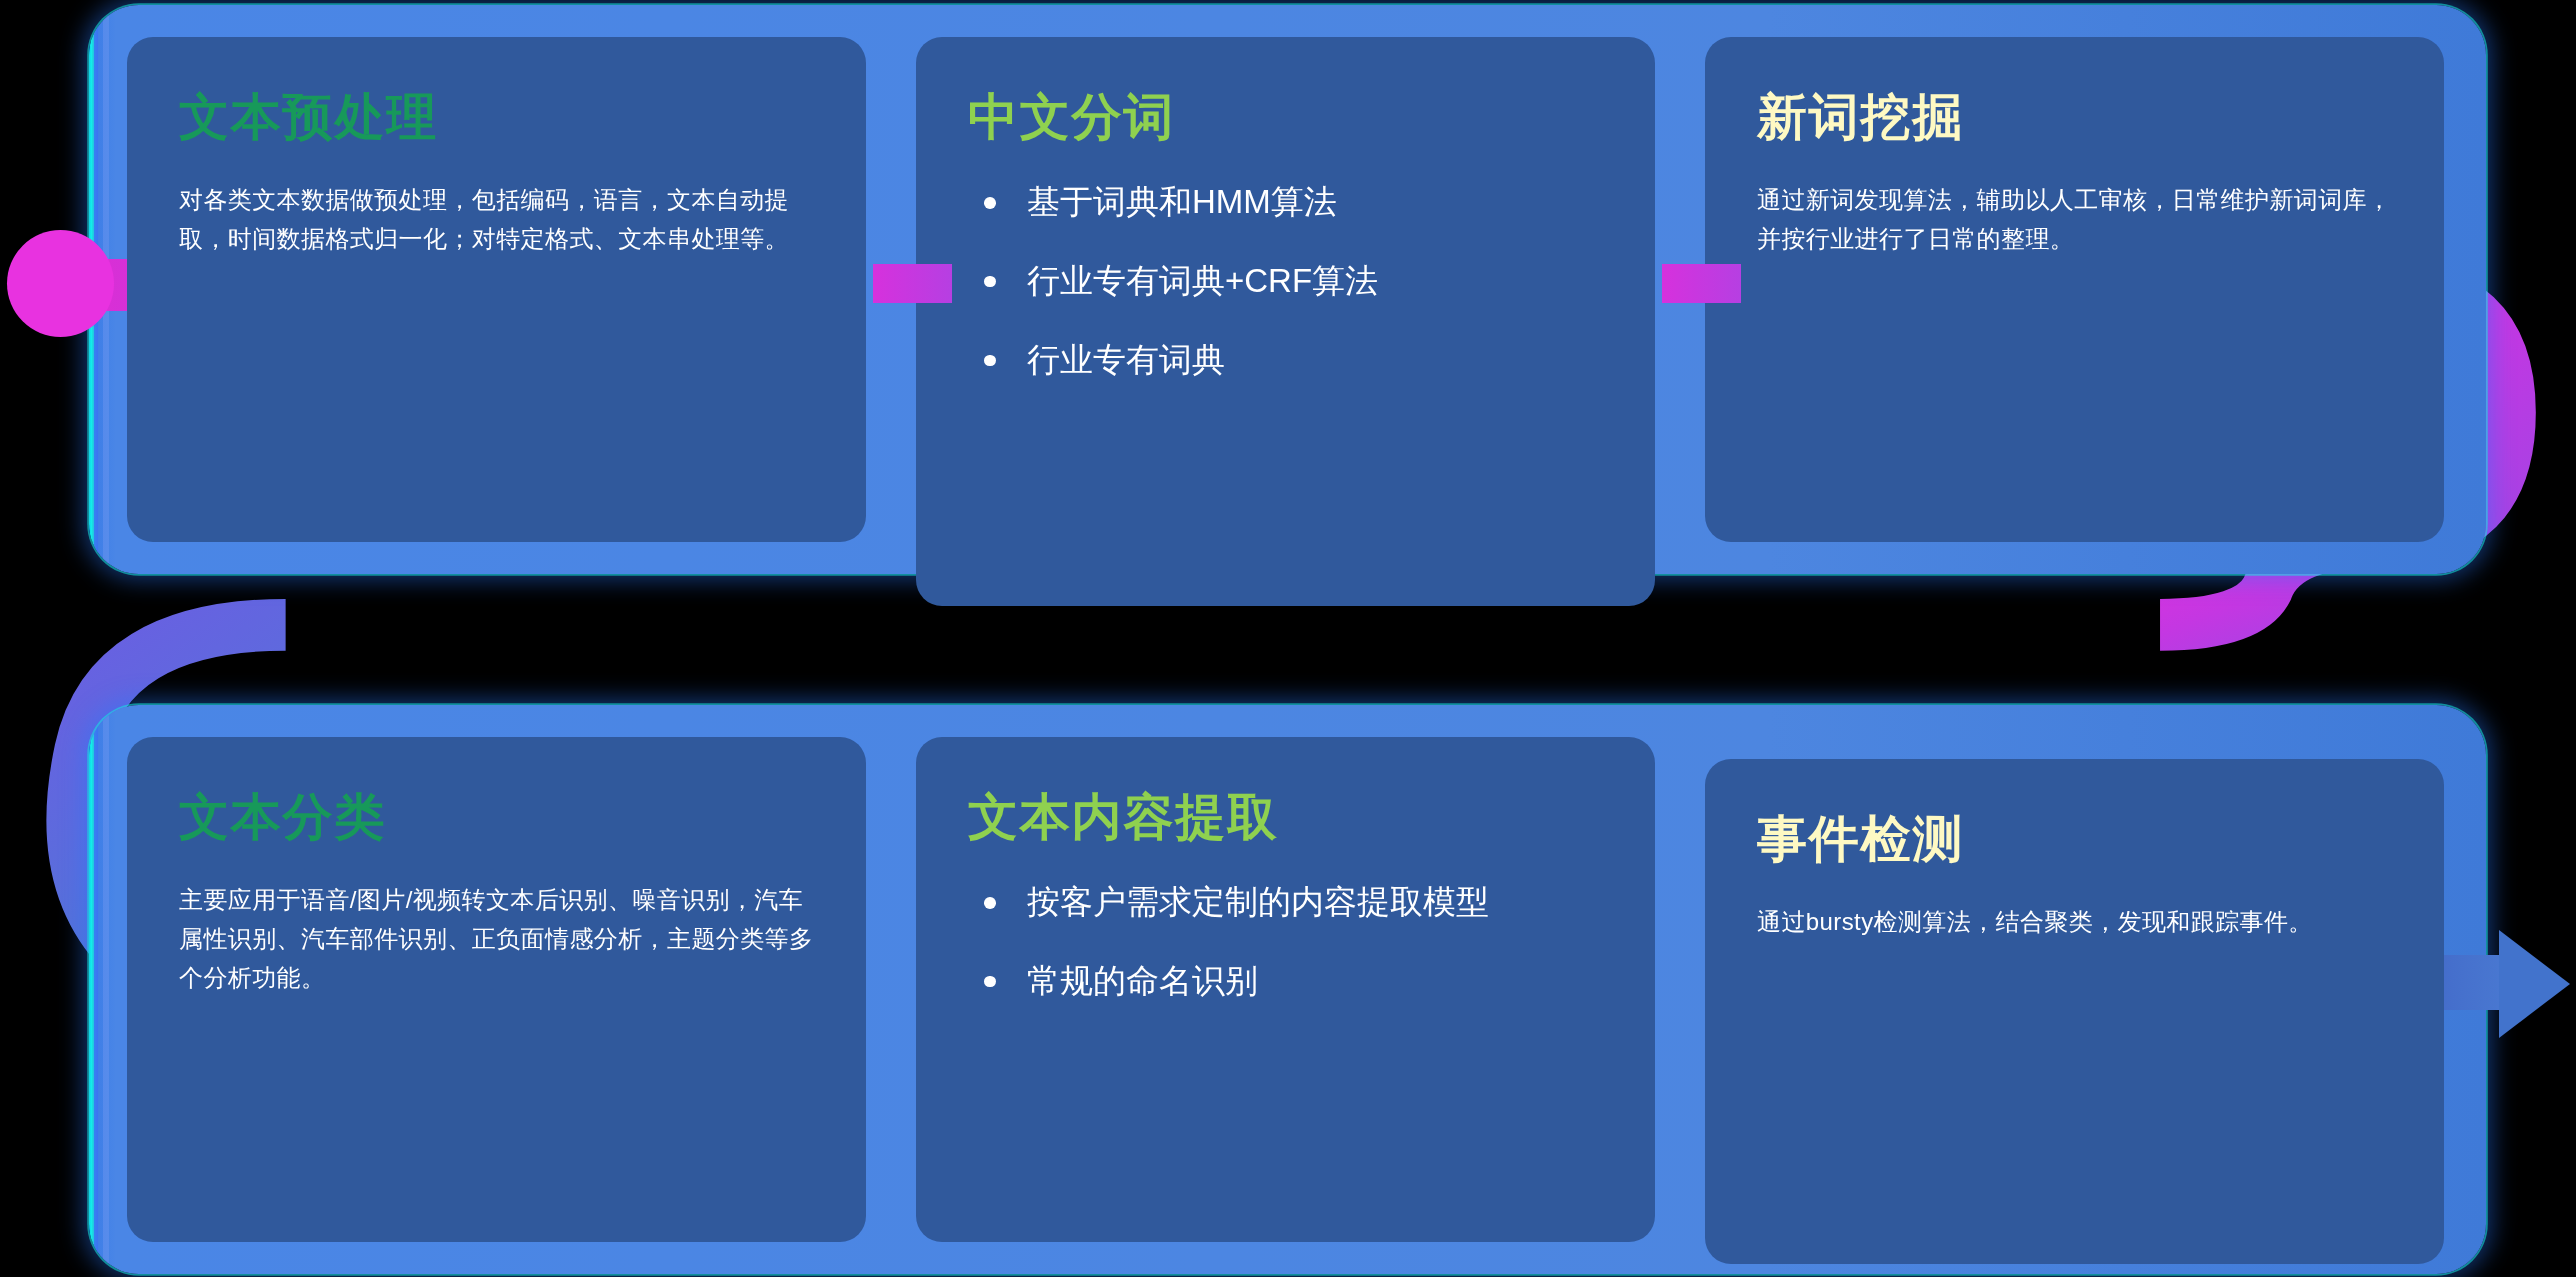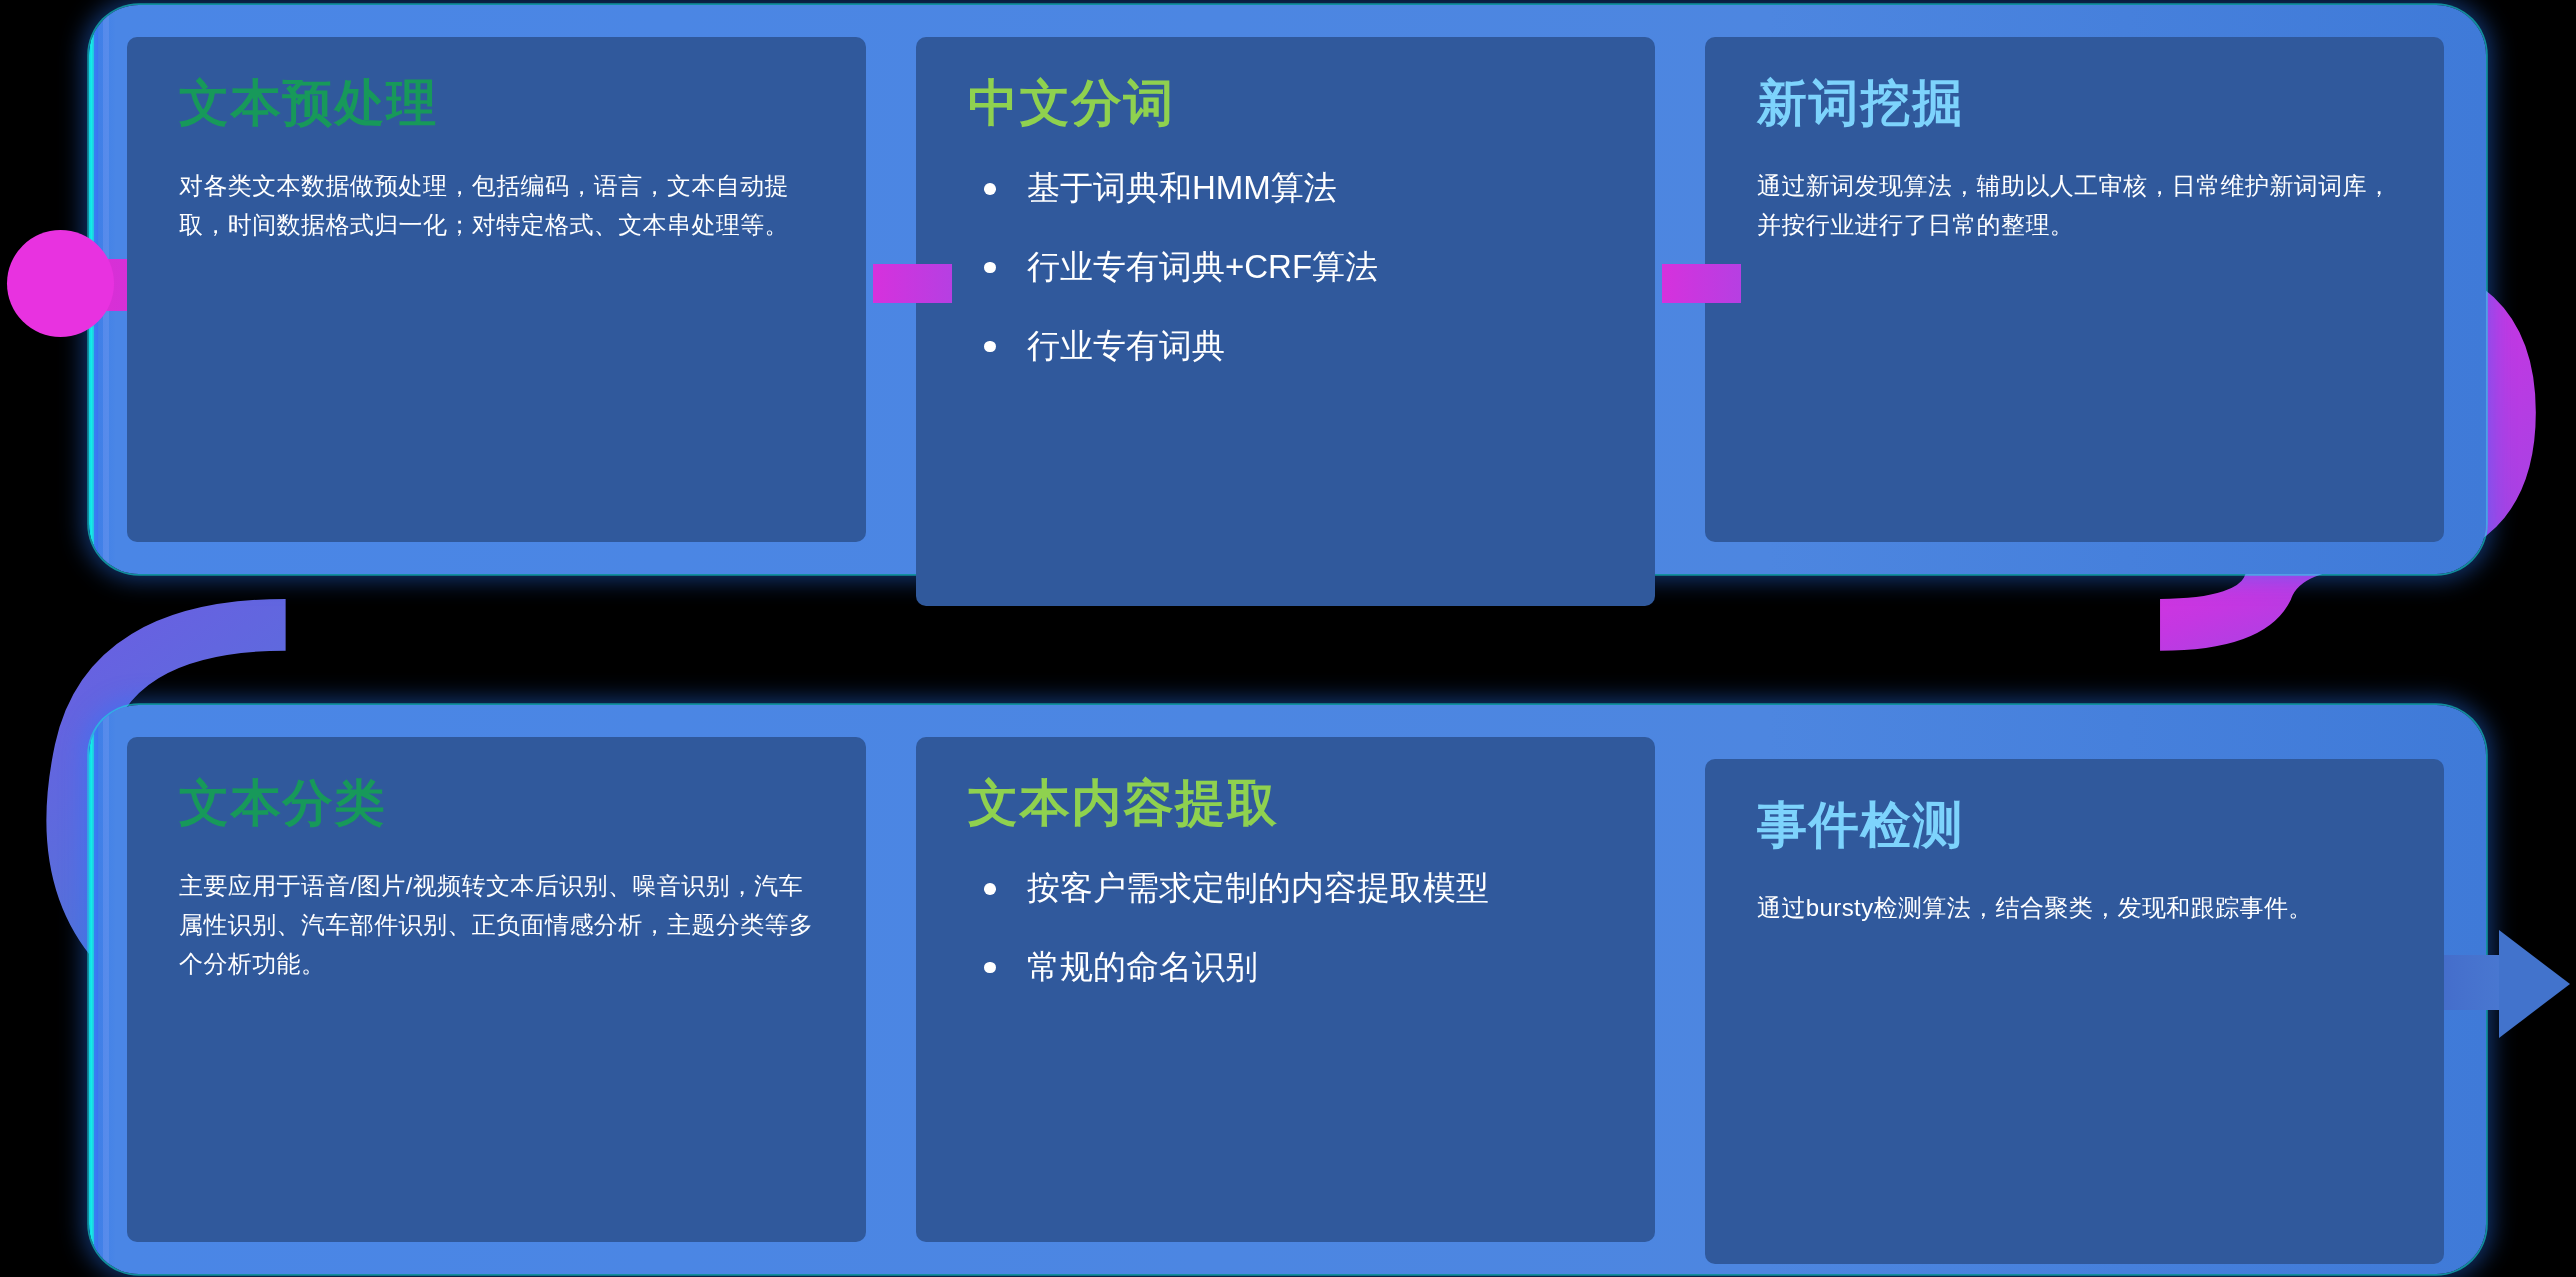--- a/index.html
+++ b/index.html
@@ -46,32 +46,32 @@
         rgba(110,150,240,.45) 14.3px 19.6px, transparent 19.6px);
     pointer-events:none;
   }
   #panel-top    { left:89px; top:5.4px;   width:2397px; height:569px; }
   #panel-bottom { left:89px; top:705px; width:2397px; height:569px; }
 
   
   .card {
     position:absolute; z-index:5;
     background:#30599c;
-    border-radius:10px;
-    padding:39px 52px 36px 52px;
+    border-radius:26px;
+    padding:53px 52px 36px 52px;
     overflow:hidden;
   }
   .card-title {
     font-size:50px; font-weight:700; line-height:1.1;
     letter-spacing:1.8px; margin-bottom:36px;
     white-space:nowrap;
   }
   .t-green  { color:#17995a; }
   .t-lime   { color:#8fd14f; }
-  .t-gold   { color:#7dd3fc; }
+  .t-gold   { color:#fef9c3; }
 
   .card-body {
     color:#ffffff; font-size:24px; line-height:1.62;
     letter-spacing:0.4px;
   }
   .bullets { list-style:none; }
   .bullets li {
     position:relative; padding-left:59px;
     margin-bottom:36px; font-size:33px; line-height:1.3; color:#fff;
   }

